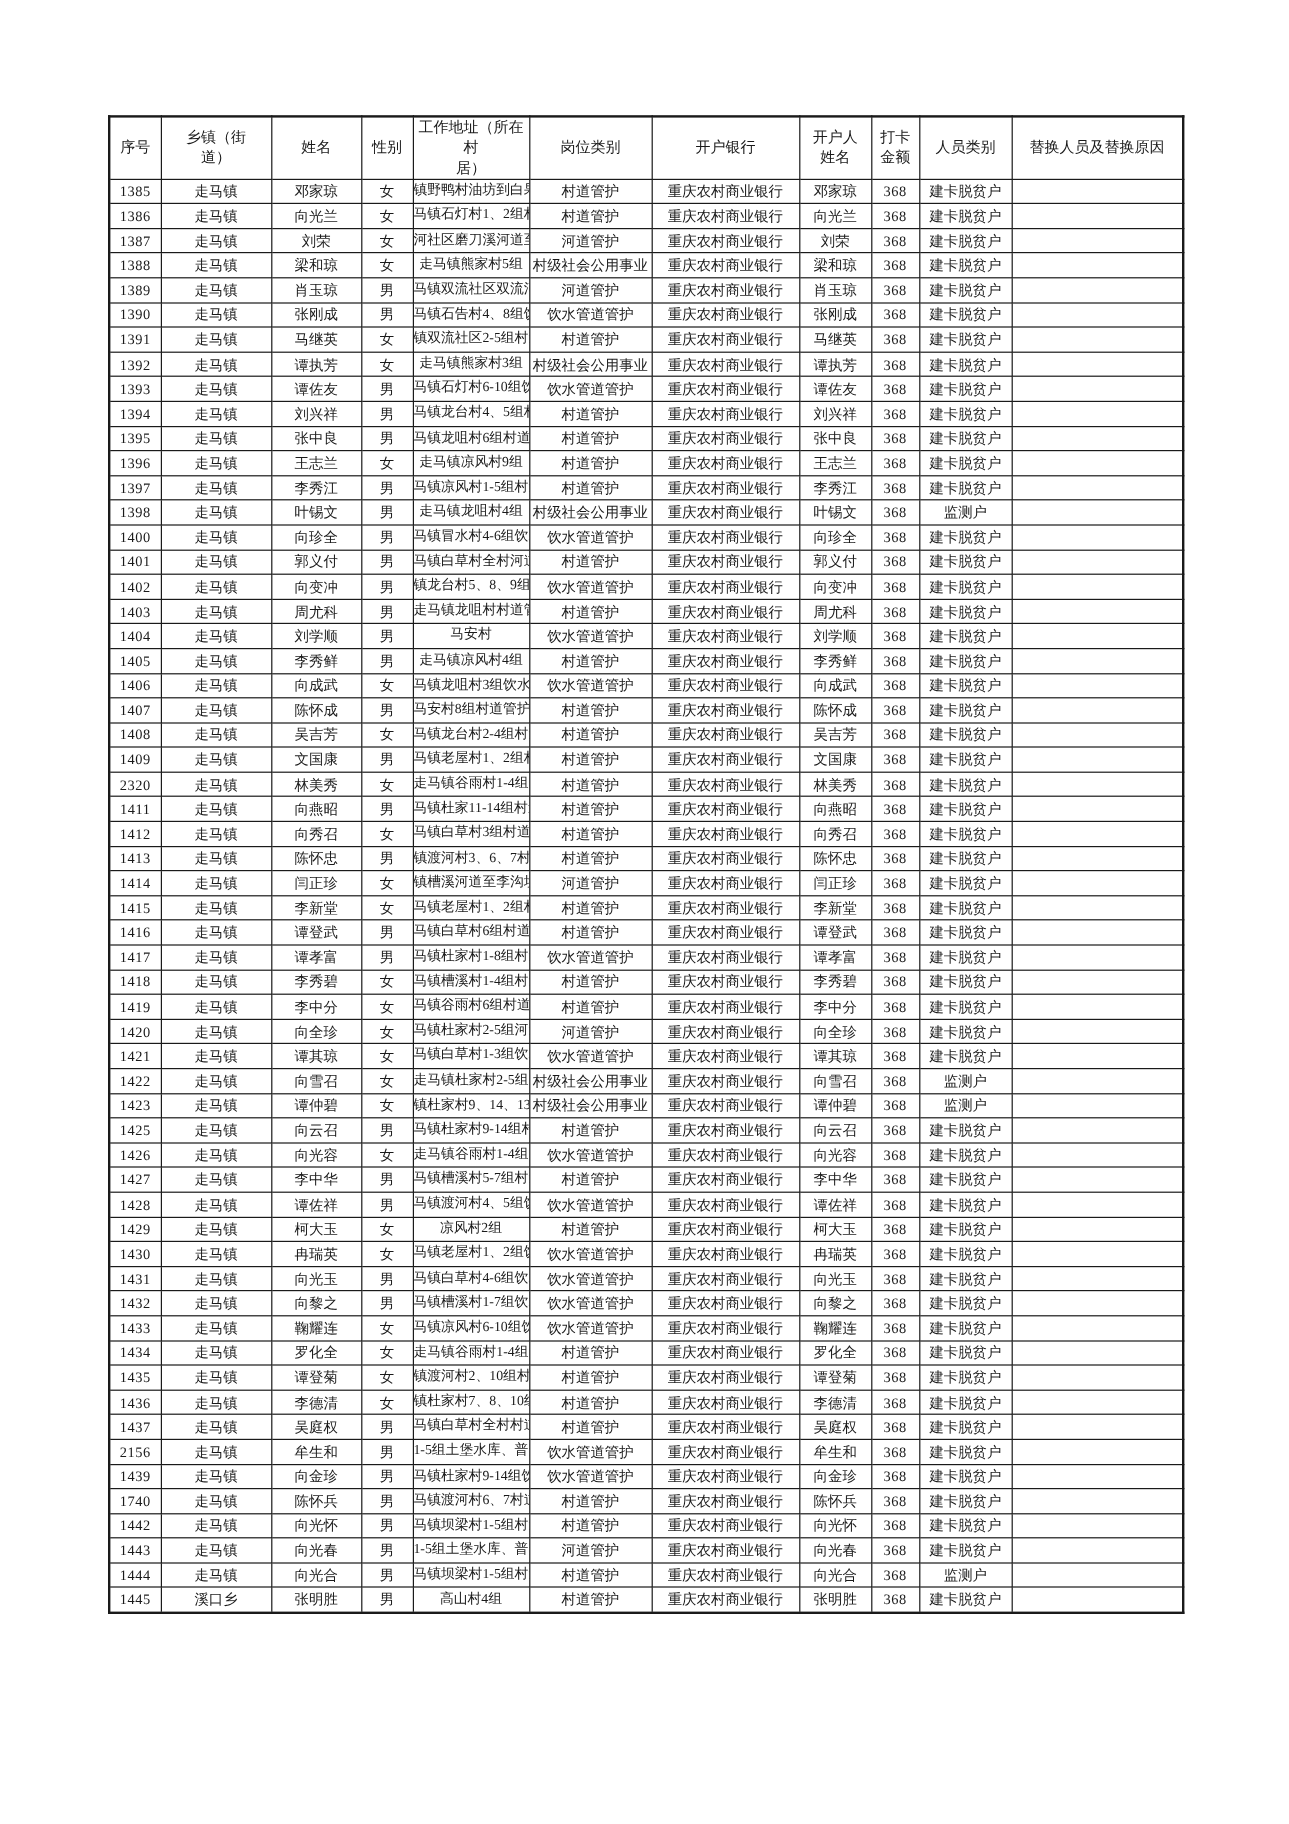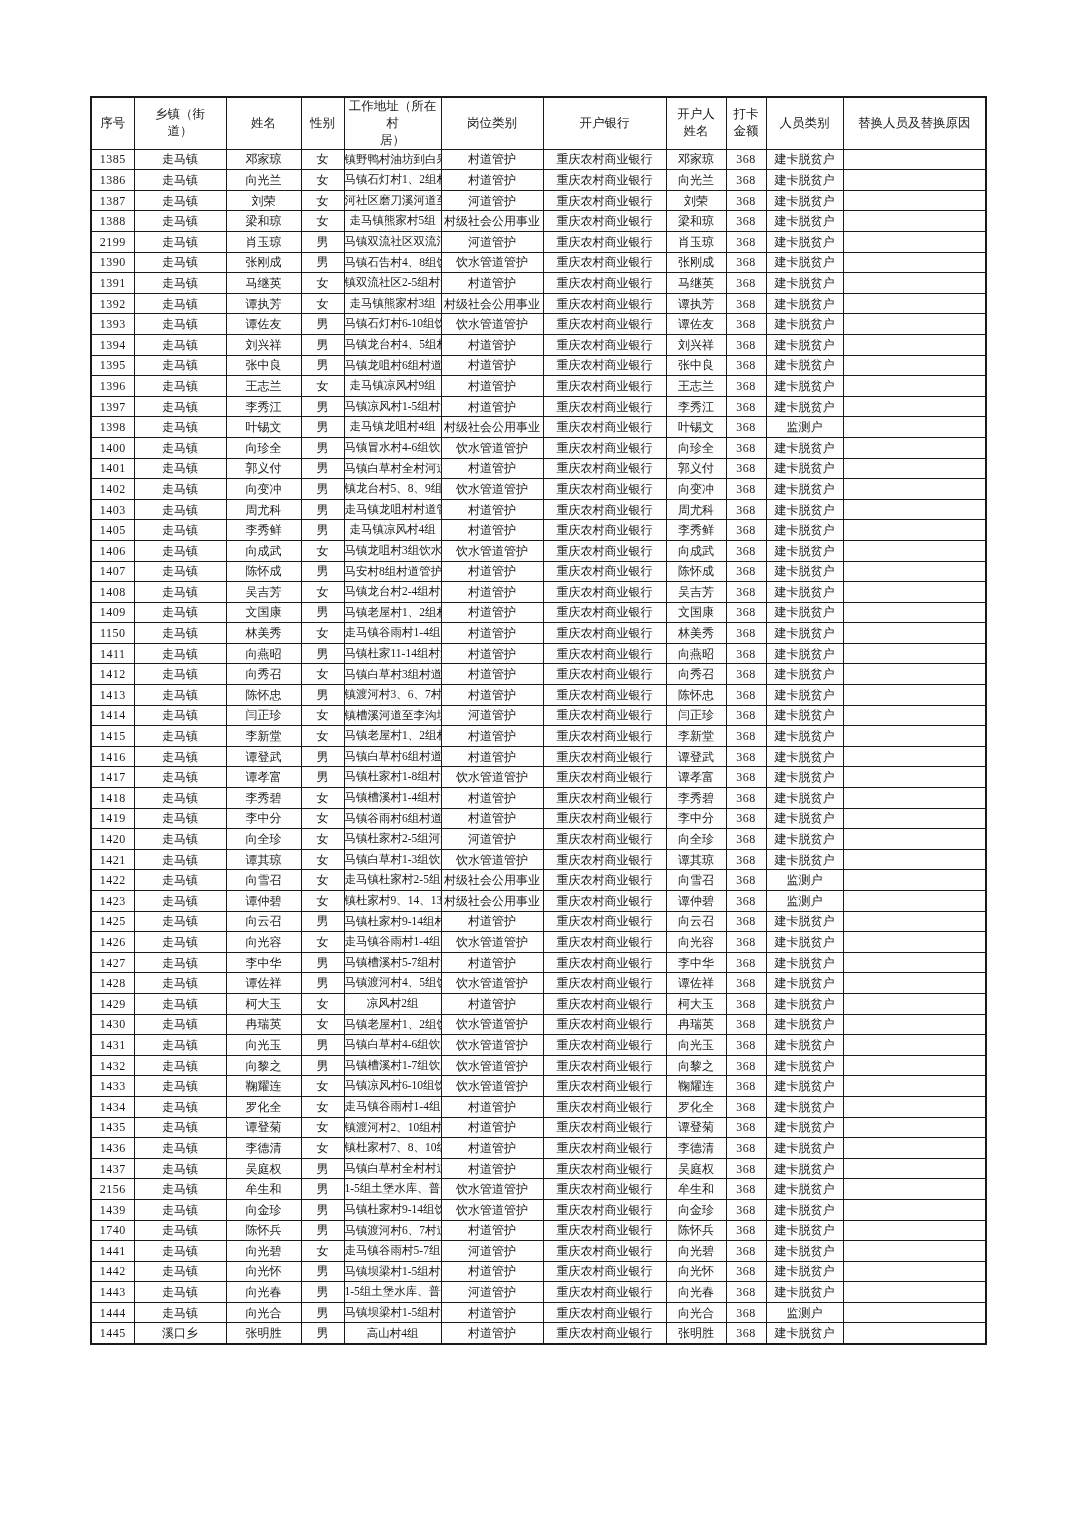--- a/index.html
+++ b/index.html
@@ -147,21 +147,21 @@
           <td class="c-gender">女</td>
           <td class="c-address">走马镇熊家村5组</td>
           <td class="c-job-type">村级社会公用事业</td>
           <td class="c-bank">重庆农村商业银行</td>
           <td class="c-account-name">梁和琼</td>
           <td class="c-amount">368</td>
           <td class="c-category">建卡脱贫户</td>
           <td class="c-replacement"></td>
         </tr>
         <tr>
-          <td class="c-index">2199</td>
+          <td class="c-index">1389</td>
           <td class="c-town">走马镇</td>
           <td class="c-name">肖玉琼</td>
           <td class="c-gender">男</td>
           <td class="c-address">马镇双流社区双流河道</td>
           <td class="c-job-type">河道管护</td>
           <td class="c-bank">重庆农村商业银行</td>
           <td class="c-account-name">肖玉琼</td>
           <td class="c-amount">368</td>
           <td class="c-category">建卡脱贫户</td>
           <td class="c-replacement"></td>
@@ -329,20 +329,33 @@
           <td class="c-gender">男</td>
           <td class="c-address">走马镇龙咀村村道管护</td>
           <td class="c-job-type">村道管护</td>
           <td class="c-bank">重庆农村商业银行</td>
           <td class="c-account-name">周尤科</td>
           <td class="c-amount">368</td>
           <td class="c-category">建卡脱贫户</td>
           <td class="c-replacement"></td>
         </tr>
         <tr>
+          <td class="c-index">1404</td>
+          <td class="c-town">走马镇</td>
+          <td class="c-name">刘学顺</td>
+          <td class="c-gender">男</td>
+          <td class="c-address">马安村</td>
+          <td class="c-job-type">饮水管道管护</td>
+          <td class="c-bank">重庆农村商业银行</td>
+          <td class="c-account-name">刘学顺</td>
+          <td class="c-amount">368</td>
+          <td class="c-category">建卡脱贫户</td>
+          <td class="c-replacement"></td>
+        </tr>
+        <tr>
           <td class="c-index">1405</td>
           <td class="c-town">走马镇</td>
           <td class="c-name">李秀鲜</td>
           <td class="c-gender">男</td>
           <td class="c-address">走马镇凉风村4组</td>
           <td class="c-job-type">村道管护</td>
           <td class="c-bank">重庆农村商业银行</td>
           <td class="c-account-name">李秀鲜</td>
           <td class="c-amount">368</td>
           <td class="c-category">建卡脱贫户</td>
@@ -394,21 +407,21 @@
           <td class="c-gender">男</td>
           <td class="c-address">马镇老屋村1、2组村道</td>
           <td class="c-job-type">村道管护</td>
           <td class="c-bank">重庆农村商业银行</td>
           <td class="c-account-name">文国康</td>
           <td class="c-amount">368</td>
           <td class="c-category">建卡脱贫户</td>
           <td class="c-replacement"></td>
         </tr>
         <tr>
-          <td class="c-index">1150</td>
+          <td class="c-index">2320</td>
           <td class="c-town">走马镇</td>
           <td class="c-name">林美秀</td>
           <td class="c-gender">女</td>
           <td class="c-address">走马镇谷雨村1-4组</td>
           <td class="c-job-type">村道管护</td>
           <td class="c-bank">重庆农村商业银行</td>
           <td class="c-account-name">林美秀</td>
           <td class="c-amount">368</td>
           <td class="c-category">建卡脱贫户</td>
           <td class="c-replacement"></td>
@@ -779,33 +792,20 @@
         </tr>
         <tr>
           <td class="c-index">1740</td>
           <td class="c-town">走马镇</td>
           <td class="c-name">陈怀兵</td>
           <td class="c-gender">男</td>
           <td class="c-address">马镇渡河村6、7村道管</td>
           <td class="c-job-type">村道管护</td>
           <td class="c-bank">重庆农村商业银行</td>
           <td class="c-account-name">陈怀兵</td>
-          <td class="c-amount">368</td>
-          <td class="c-category">建卡脱贫户</td>
-          <td class="c-replacement"></td>
-        </tr>
-        <tr>
-          <td class="c-index">1441</td>
-          <td class="c-town">走马镇</td>
-          <td class="c-name">向光碧</td>
-          <td class="c-gender">女</td>
-          <td class="c-address">走马镇谷雨村5-7组</td>
-          <td class="c-job-type">河道管护</td>
-          <td class="c-bank">重庆农村商业银行</td>
-          <td class="c-account-name">向光碧</td>
           <td class="c-amount">368</td>
           <td class="c-category">建卡脱贫户</td>
           <td class="c-replacement"></td>
         </tr>
         <tr>
           <td class="c-index">1442</td>
           <td class="c-town">走马镇</td>
           <td class="c-name">向光怀</td>
           <td class="c-gender">男</td>
           <td class="c-address">马镇坝梁村1-5组村道管</td>

